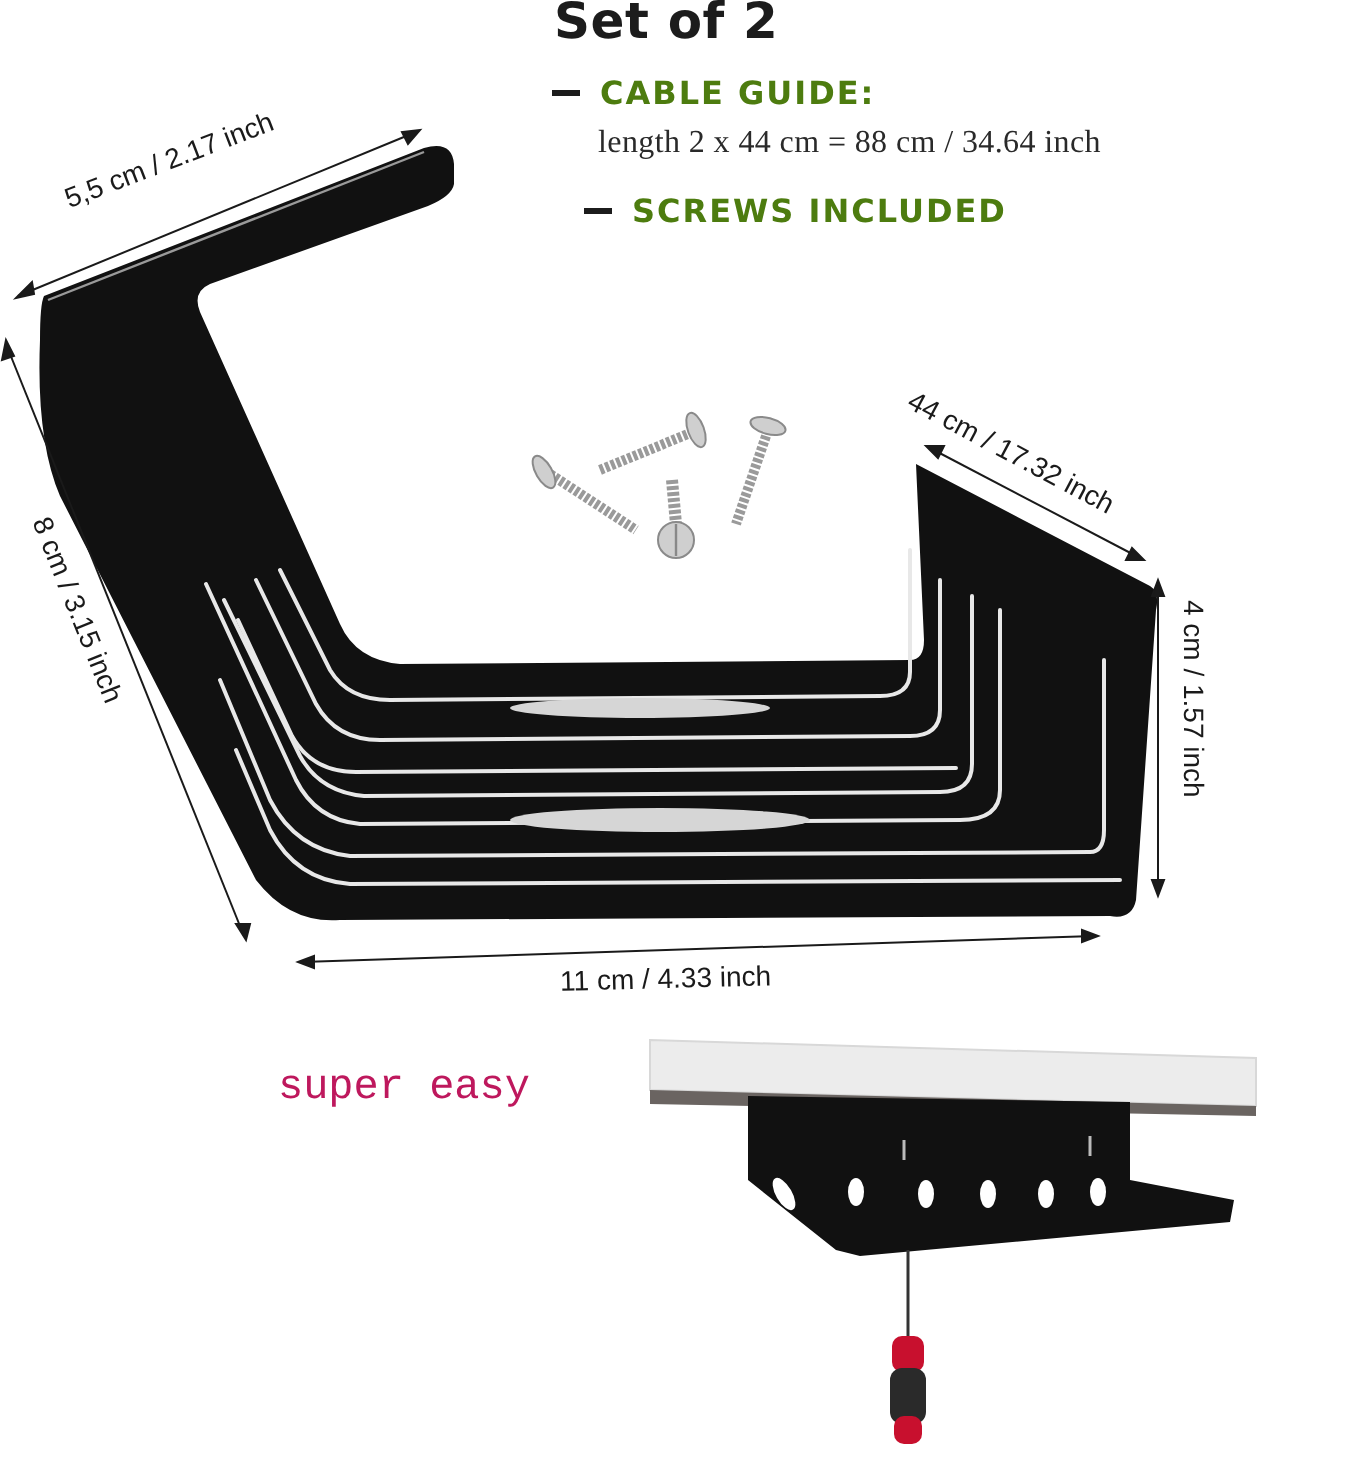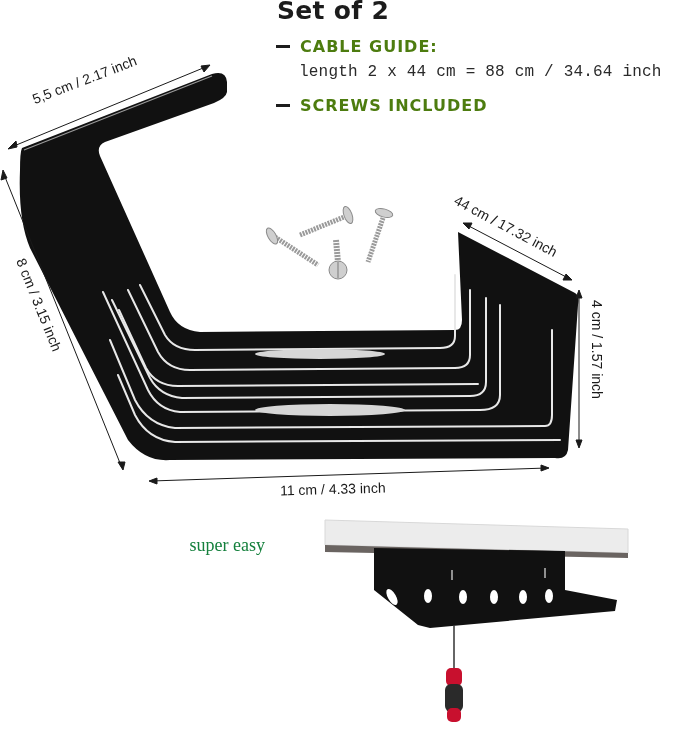--- a/index.html
+++ b/index.html
@@ -2,24 +2,24 @@
 <html><head>
   <meta charset="utf-8">
   <style>
     html, body { margin: 0; padding: 0; background: #ffffff; }
     body { width: 679px; height: 735px; position: relative; overflow: hidden; font-family: "DejaVu Sans", sans-serif; color: #1a1a1a; }
     .abs { position: absolute; }
     .title { left: 277px; top: -4px; font-size: 25px; font-weight: bold; letter-spacing: 0.3px; color: #1c1c1c; }
     .bullet { font-size: 16px; font-weight: bold; letter-spacing: 1px; color: #4d7c0f; }
     .bullet .dash { display: inline-block; width: 14px; height: 3px; background: #1c1c1c; vertical-align: middle; margin-right: 10px; margin-top: -3px; }
     .b1 { left: 276px; top: 37px; }
-    .b2 { left: 276px; top: 96px; }
-    .sub { left: 299px; top: 63px; font-size: 16px; color: #2a2a2a; letter-spacing: 0.2px; font-family: Liberation Mono, monospace; font-weight: 300; }
+    .b2 { left: 292px; top: 96px; }
+    .sub { left: 299px; top: 63px; font-size: 16px; color: #2a2a2a; letter-spacing: 0.2px; font-family: Liberation Serif, serif; font-weight: 300; }
     .dim { font-size: 14px; color: #1a1a1a; white-space: nowrap; font-family: "Liberation Sans", sans-serif; }
-    .assembly { left: 125px; top: 527px; font-size: 18px; color: #15803d; line-height: 36px; text-align: right; width: 140px; font-family: Liberation Serif, serif; }
+    .assembly { left: 125px; top: 527px; font-size: 21px; color: #be185d; line-height: 36px; text-align: right; width: 140px; font-family: Liberation Mono, monospace; }
     svg { position: absolute; left: 0; top: 0; }
   </style>
 </head>
 <body>
 
 <svg width="679" height="735">
 
   <g>
     <path d="M22,148 L212,74 Q226,70 227,82 L227,92 Q226,98 214,103 L105,142 Q96,146 100,156 L170,312 Q178,330 200,332 L455,330 Q462,330 462,320 L458,232 L575,293 Q580,296 578,305 L568,450 Q566,460 555,458 L170,460 Q145,462 128,440 L30,248 Q18,220 20,170 Q20,152 22,148 Z" fill="#111111"></path>
 

